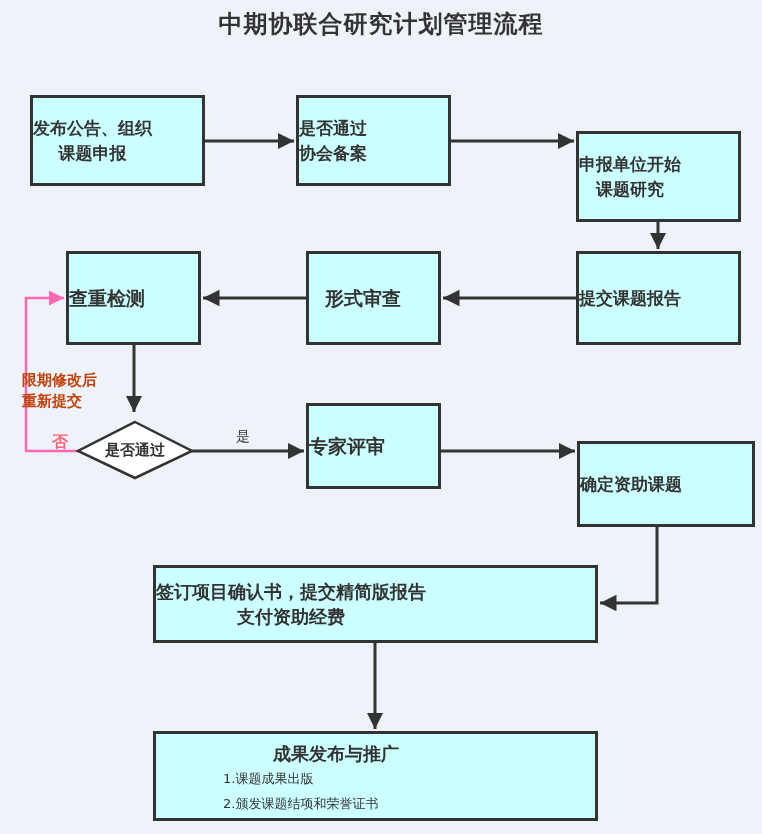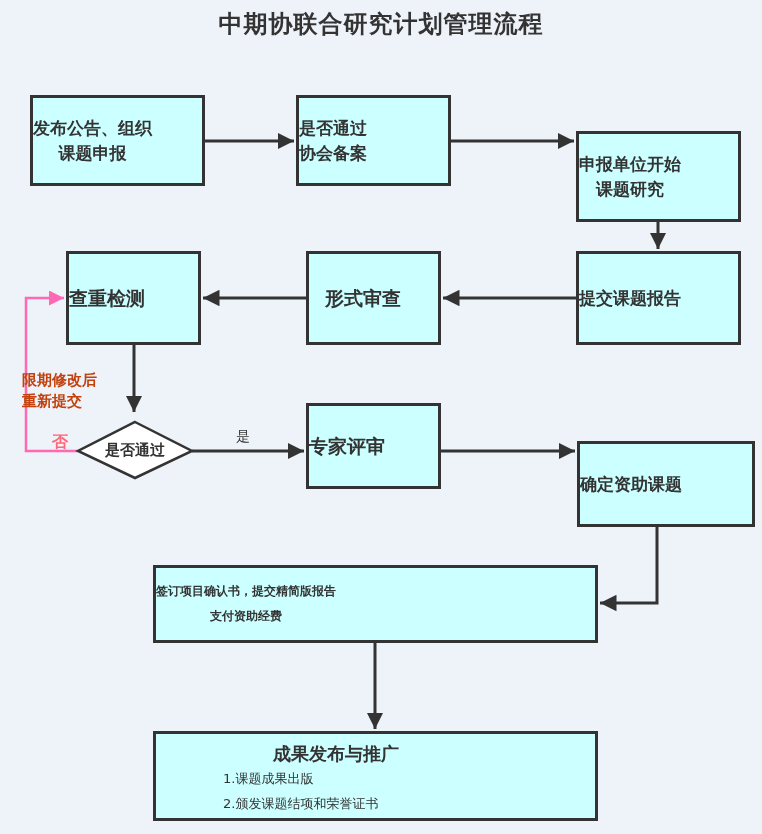--- a/index.html
+++ b/index.html
@@ -117,21 +117,21 @@
 <div class="box" style="left:306px;top:403px;width:135px;height:86px;font-size:19px;">
   <span class="line">专家评审</span>
 </div>
 
 <div class="box" style="left:577px;top:407px;width:178px;height:86px;margin-top:34px;">
   <div>
     <span class="line">确定资助课题</span>
   </div>
 </div>
 
-<div class="box" style="left:153px;top:565px;width:445px;height:78px;font-size:12px;">
+<div class="box" style="left:153px;top:565px;width:445px;height:78px;font-size:18px;">
   <div>
     <span class="line">签订项目确认书，提交精简版报告</span>
     <span class="line">支付资助经费</span>
   </div>
 </div>
 
 <div class="box final-box" style="left:153px;top:731px;width:445px;height:90px;">
   <div class="final-inner">
     <div class="final-head">成果发布与推广</div>
     <div class="final-item">1.课题成果出版</div>

